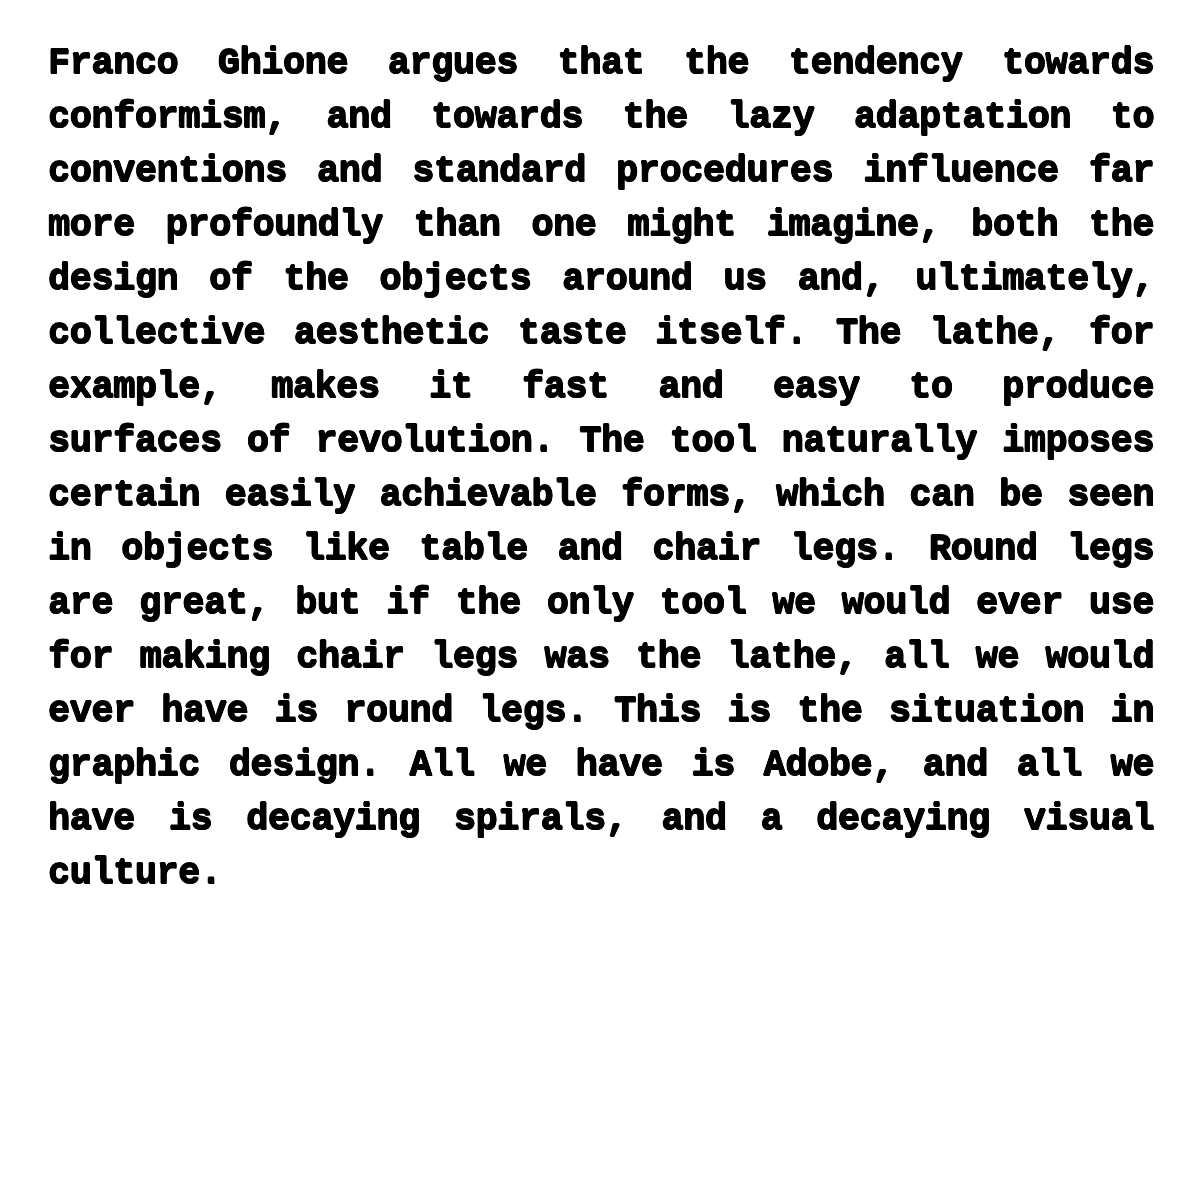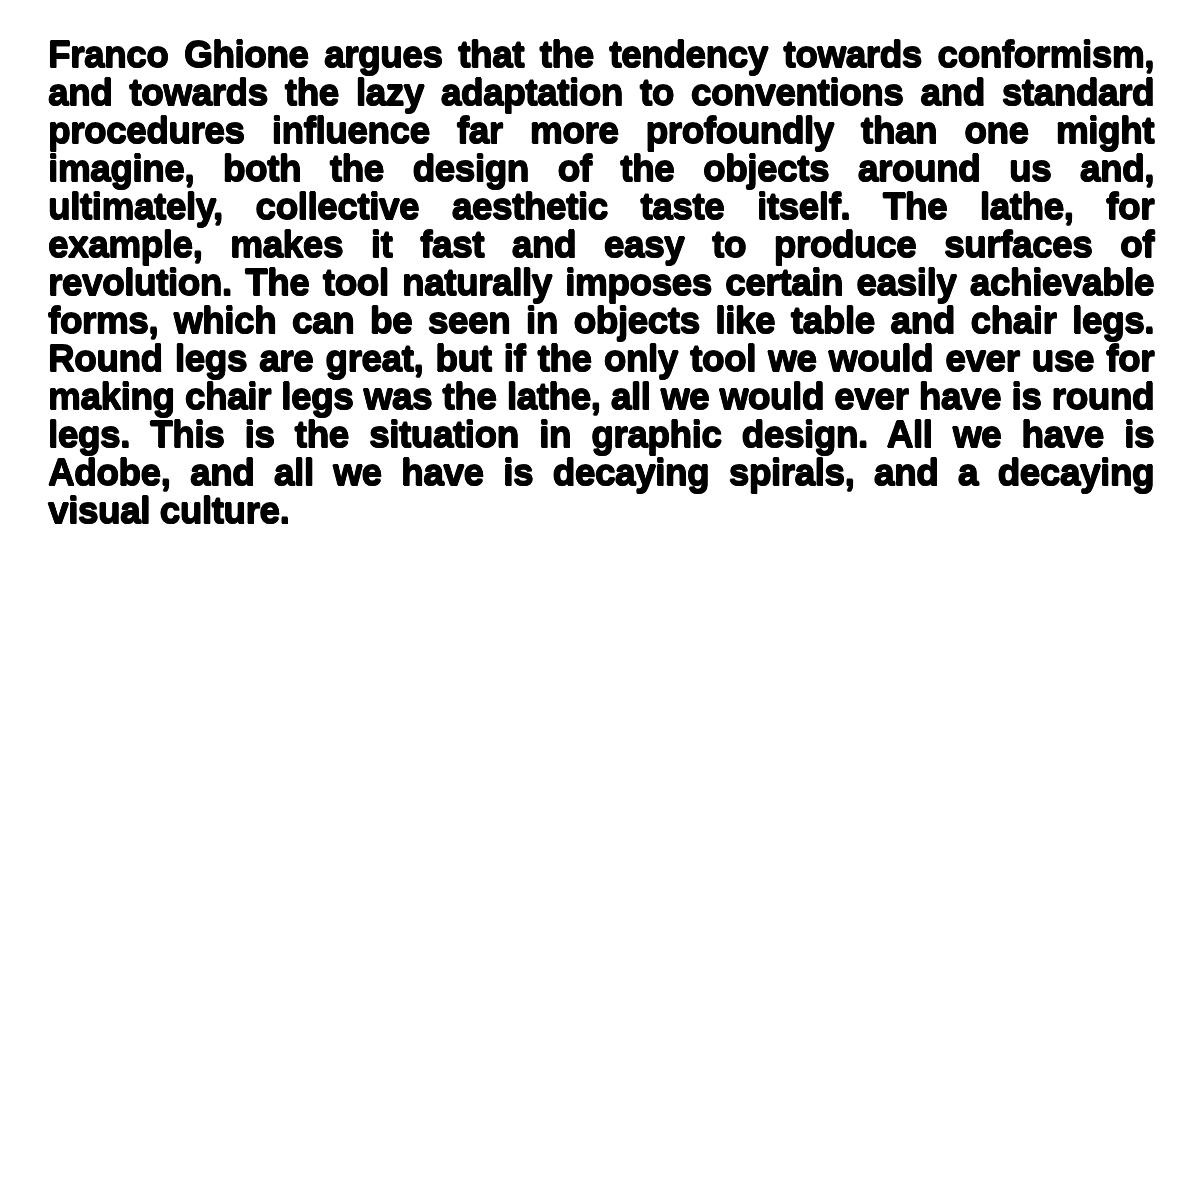--- a/index.html
+++ b/index.html
@@ -14,24 +14,24 @@
     position: relative;
     width: 1200px;
     height: 1200px;
     background: #ffffff;
   }
   .text-block {
     position: absolute;
     left: 48px;
     top: 36px;
     width: 1106px;
-    font-family: Liberation Sans, sans-serif;
+    font-family: Liberation Mono, monospace;
     font-weight: bold;
     font-size: 37px;
-    line-height: 38px;
+    line-height: 54px;
     letter-spacing: -0.5px;
     color: #000000;
     text-align: justify;
     
     text-shadow:
       0.6px 0 0 #000,
       -0.6px 0 0 #000,
       0 0.6px 0 #000,
       0 -0.6px 0 #000,
       0.6px 0.6px 0 #000;

